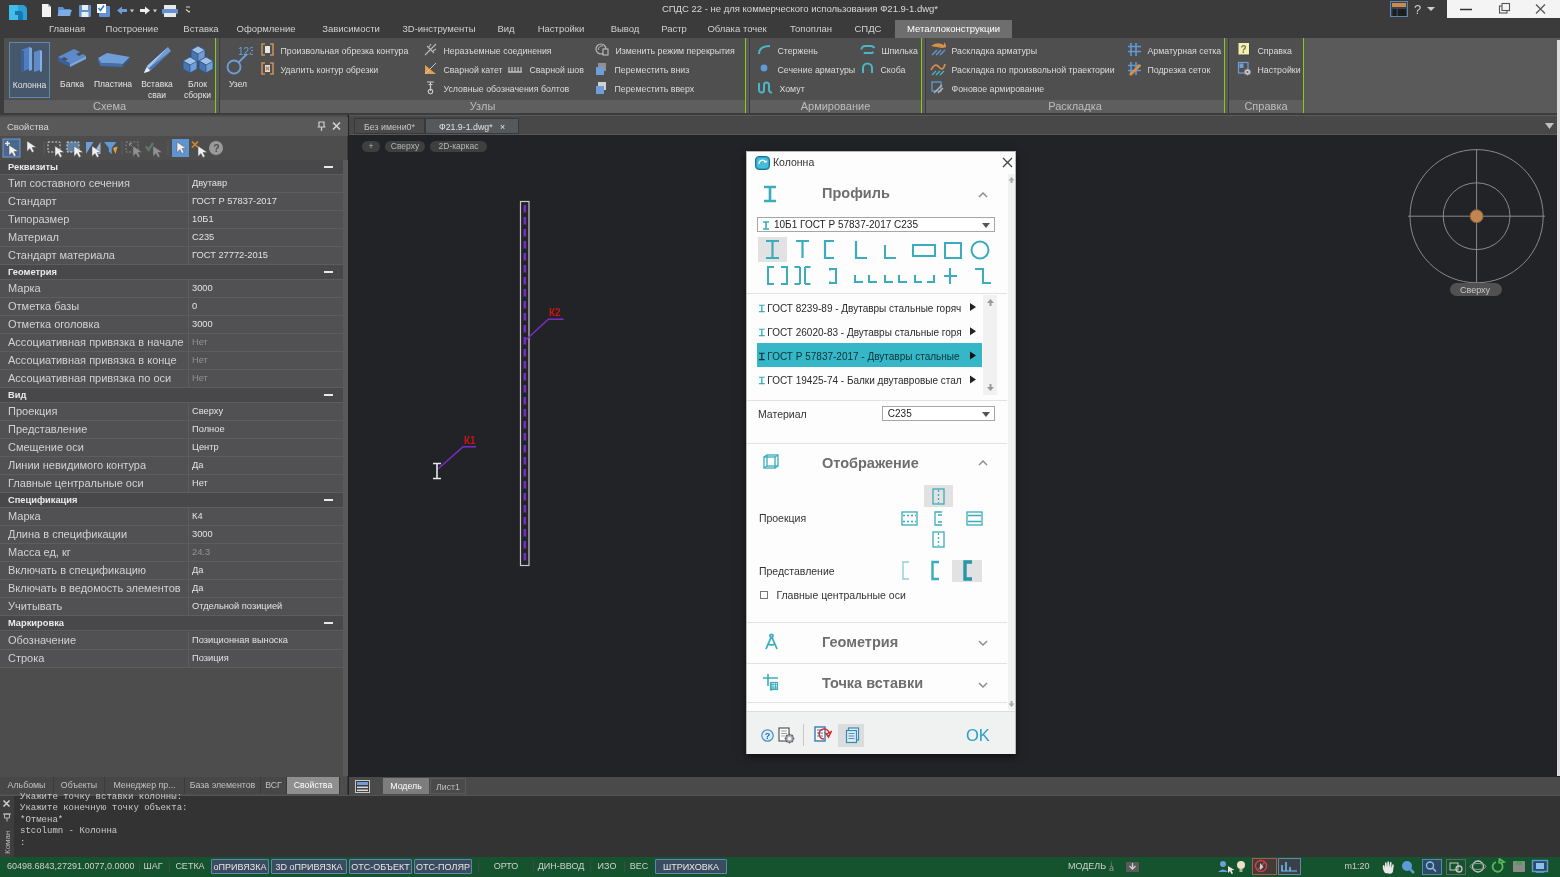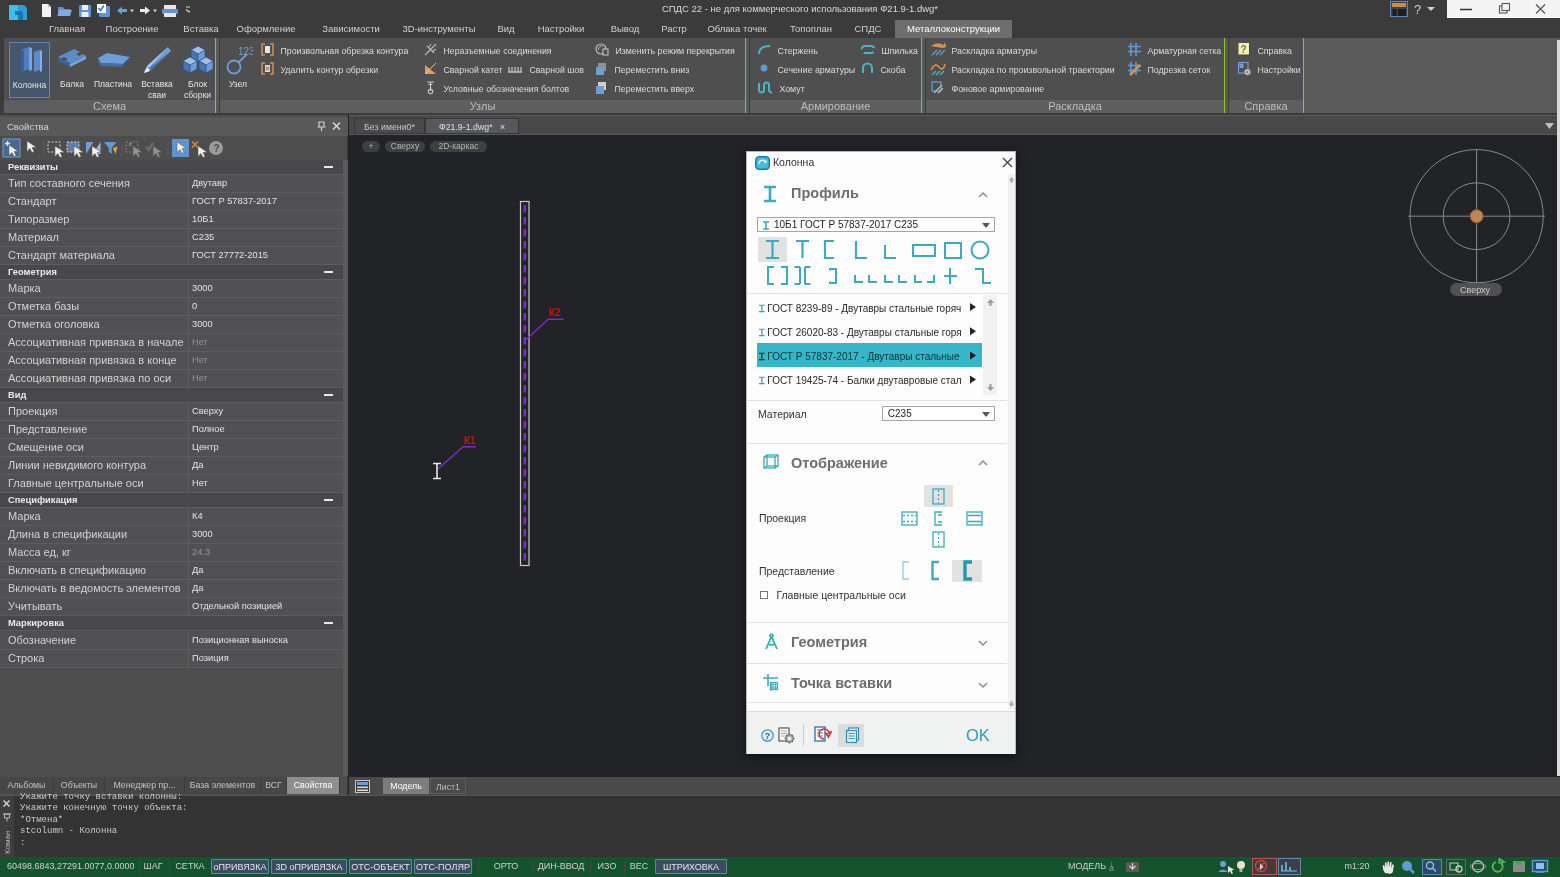--- a/index.html
+++ b/index.html
@@ -58,21 +58,21 @@
   #cmd pre { position:absolute; left:20px; top:-4px; color:#c9c9c9; font-family:"Liberation Mono", monospace; font-size:9px; line-height:11.4px; }
 
   
   #status { left:0; top:857px; width:1560px; height:20px; background:#14532d; color:#cfcfcf; font-size:9px; }
   .sbtn { position:absolute; top:2px; height:15px; line-height:15px; text-align:center; color:#cfcfcf; }
   .sbtn.on { background:#3c4c60; border:1px solid #5e87b0; color:#e6e6e6; border-radius:1px; }
   .ssep { position:absolute; top:4px; width:1px; height:12px; background:#474747; }
 
   
   #dialog { left:746px; top:151px; width:270px; height:603px; background:#fdfdfd; border:1px solid #b9b9b9; box-shadow:0 3px 8px rgba(0,0,0,0.55); }
-  .dsect { position:absolute; color:#6e6e6e; font-size:14.5px; font-weight:bold; }
+  .dsect { position:absolute; color:#6e6e6e; font-size:14.5px; font-weight:bold;margin-left:31px; }
   .chev { position:absolute; width:10px; height:10px; }
   .ddiv { position:absolute; left:0; width:260px; height:1px; background:#e2e2e2; }
 </style>
 </head>
 <body>
 <div id="root">
 
   <div class="abs" id="titlebar">
 
     <svg class="abs" style="left:7px;top:3px" width="22" height="28" viewBox="0 0 22 28">

